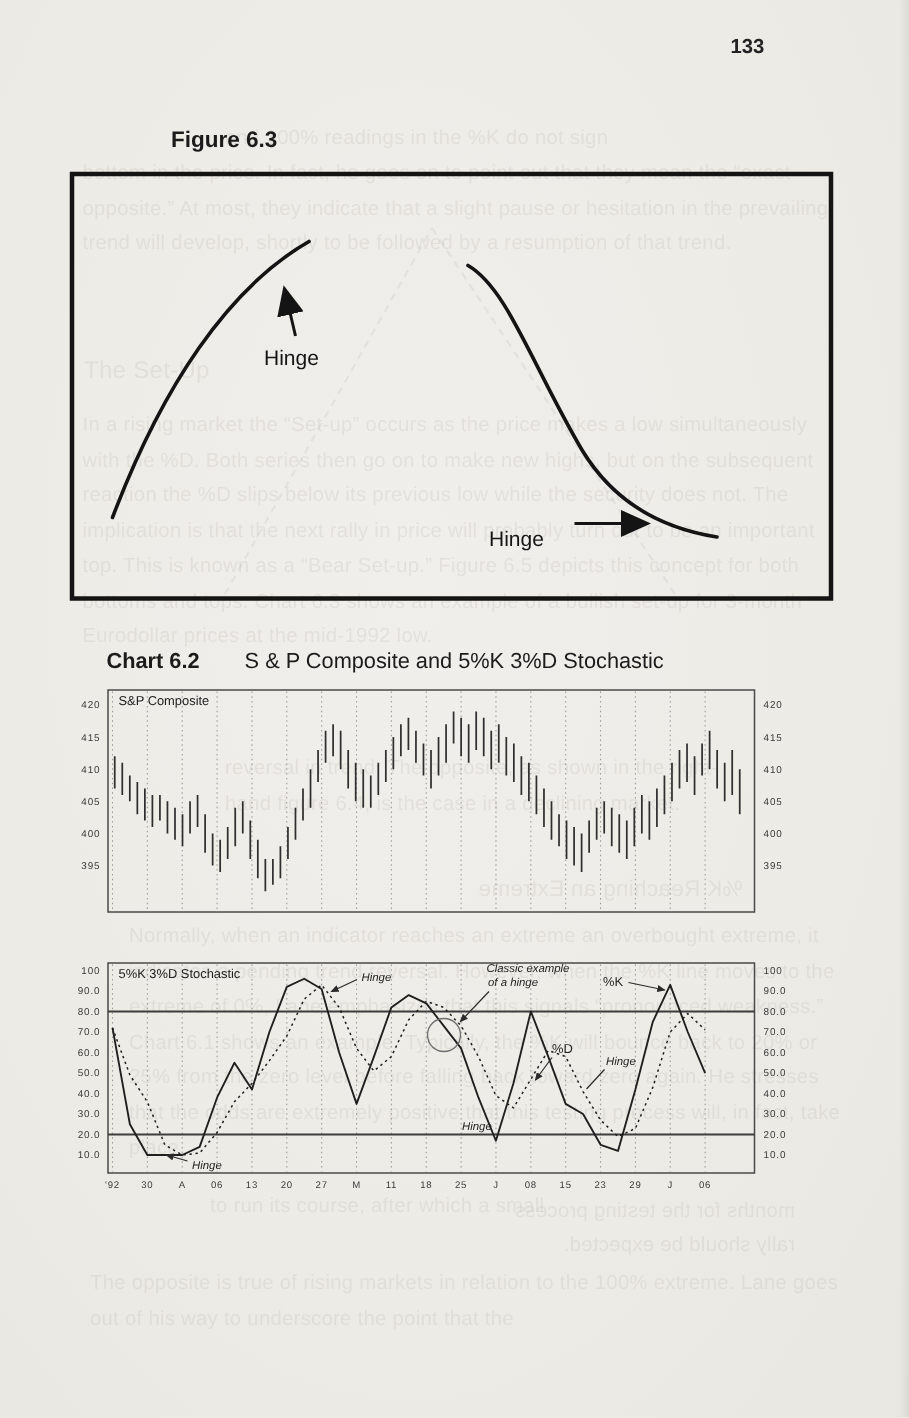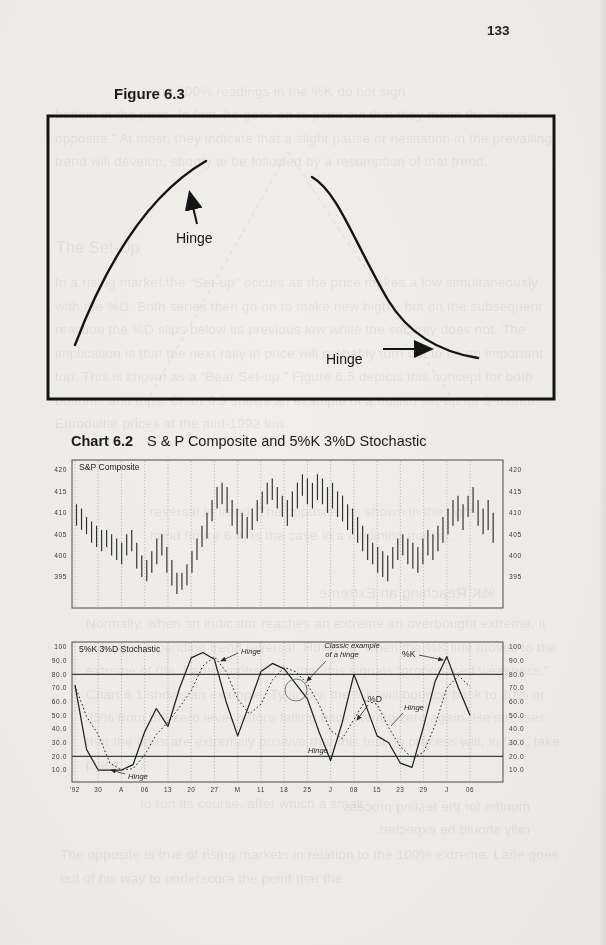--- a/index.html
+++ b/index.html
@@ -10,21 +10,21 @@
     position:relative;overflow:hidden;
   }
   .page{position:absolute;inset:0;
     background:radial-gradient(ellipse at 45% 40%, #f1efeb 0%, #edebe6 60%, #e9e7e1 100%);}
   .edge{position:absolute;top:0;right:0;width:7px;height:945px;
     background:linear-gradient(to right, rgba(0,0,0,0) 0%, rgba(0,0,0,0.06) 100%);}
   .hdr-left{position:absolute;left:72px;top:36px;font-size:13.5px;color:#2e2e2e;letter-spacing:.2px;}
   .hdr-page{position:absolute;left:487px;top:23px;font-size:13.5px;font-weight:bold;color:#222;}
   .fig-label{position:absolute;left:71px;top:85px;font-size:15px;font-weight:bold;color:#1b1b1b;margin-left:43px;}
   .caption{position:absolute;left:71px;top:433px;font-size:14.5px;color:#1b1b1b;}
-  .caption b{margin-right:14px;}
+  .caption b{margin-right:30px;}
   svg{position:absolute;}
   
   .bleed{position:absolute;color:#9a978f;opacity:.15;font-size:13.5px;line-height:23.5px;
     filter:blur(.35px);letter-spacing:.2px;}
   .bleed.bold{font-weight:normal;}
   .mir{transform:scaleX(-1);}
 </style>
 </head>
 <body>
 

